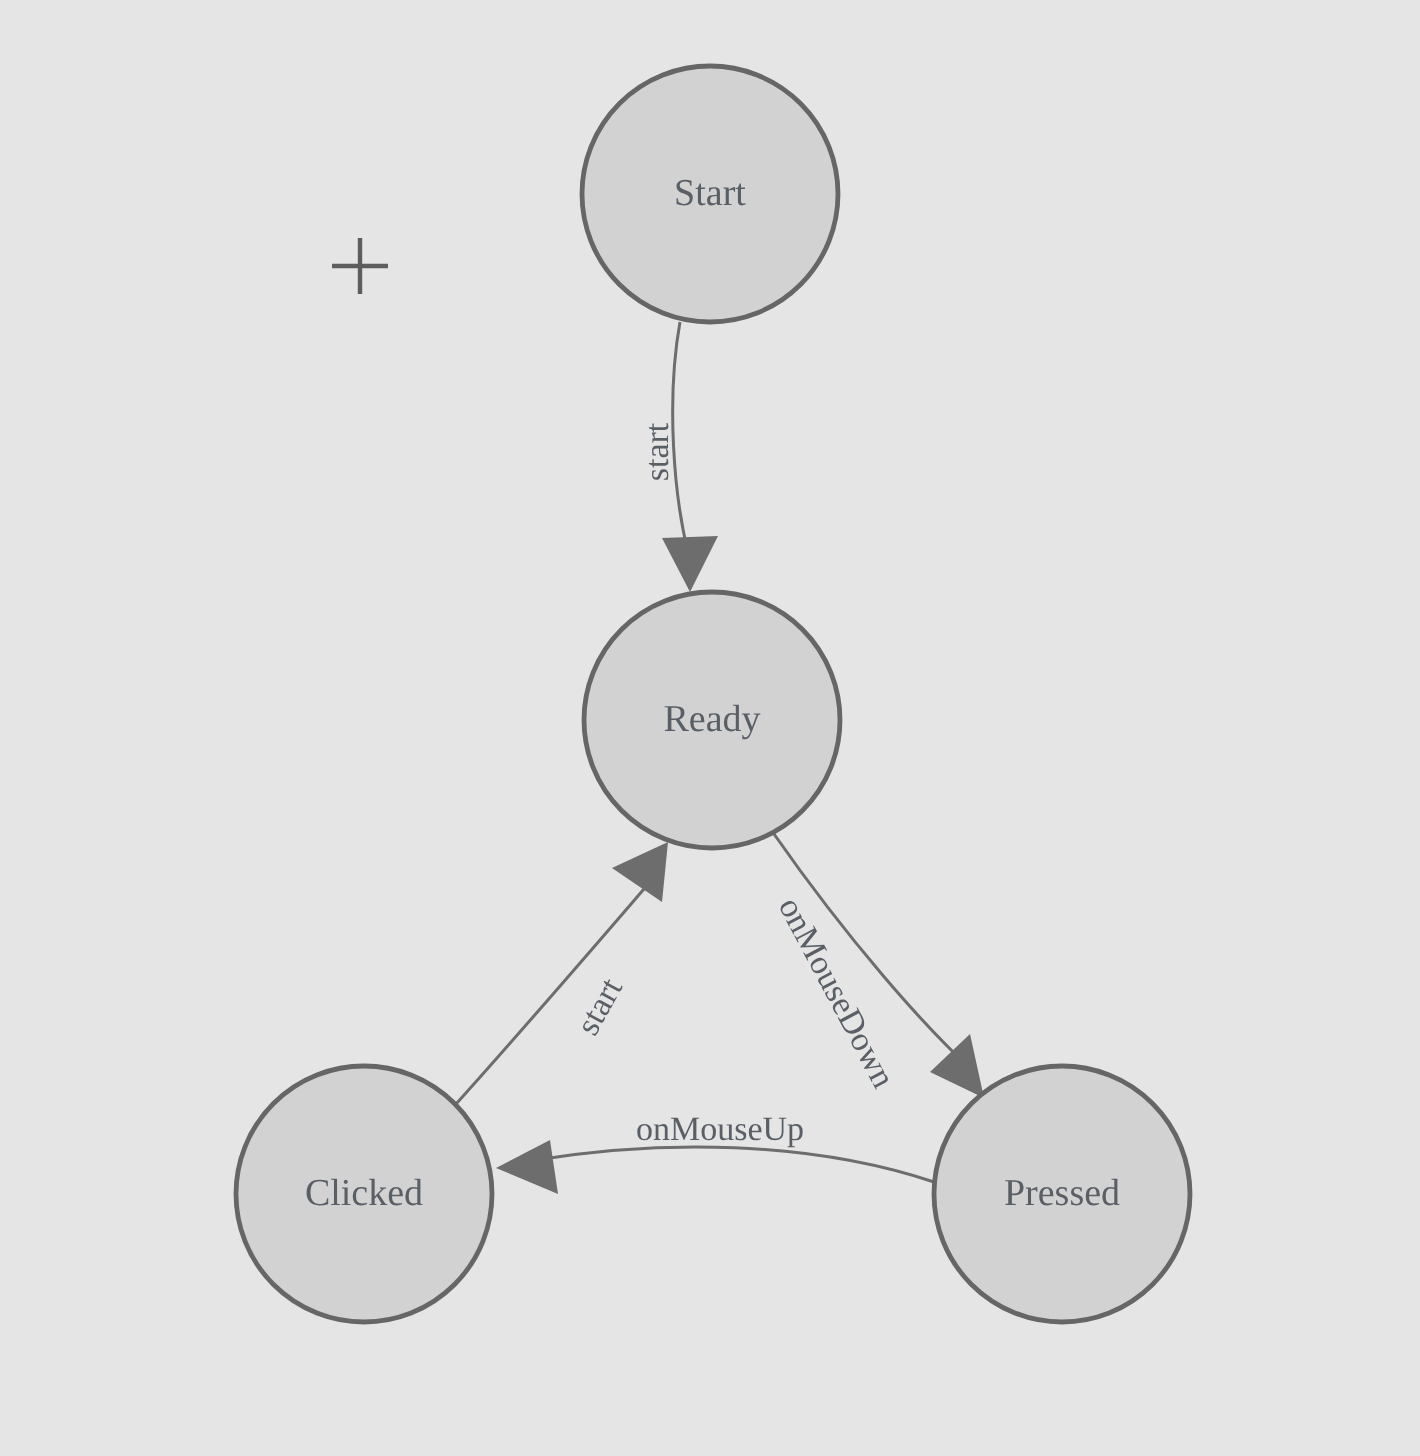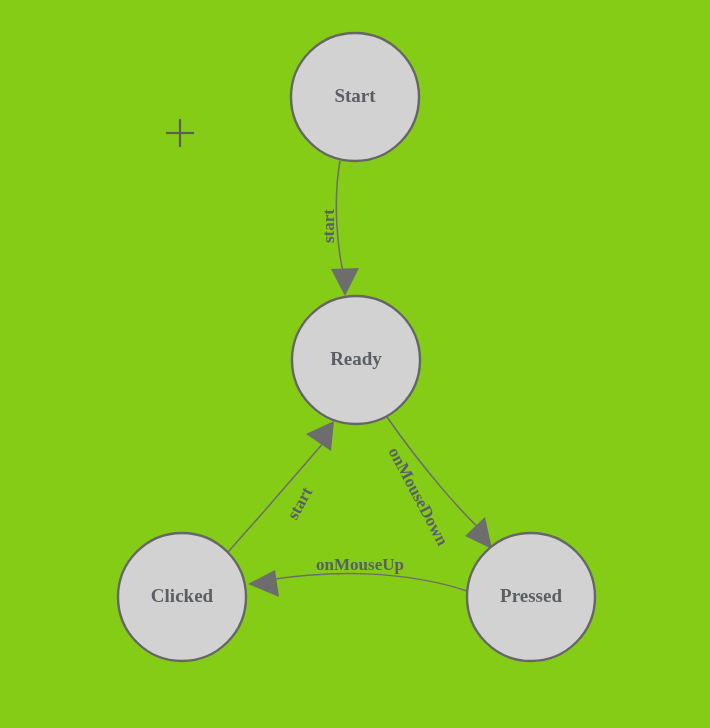--- a/index.html
+++ b/index.html
@@ -7,23 +7,22 @@
     padding: 0;
     background: #ffffff;
   }
   body {
     font-family: "Liberation Serif", "DejaVu Serif", serif;
   }
   #canvas {
     position: relative;
     width: 710px;
     height: 728px;
-    background: #84cc16;
+    background: #e5e5e5;
     overflow: hidden;
-    font-weight: bold;
   }
   svg.diagram {
     position: absolute;
     top: 0;
     left: 0;
     width: 710px;
     height: 728px;
   }
   .node-circle {
     fill: #d2d2d2;

